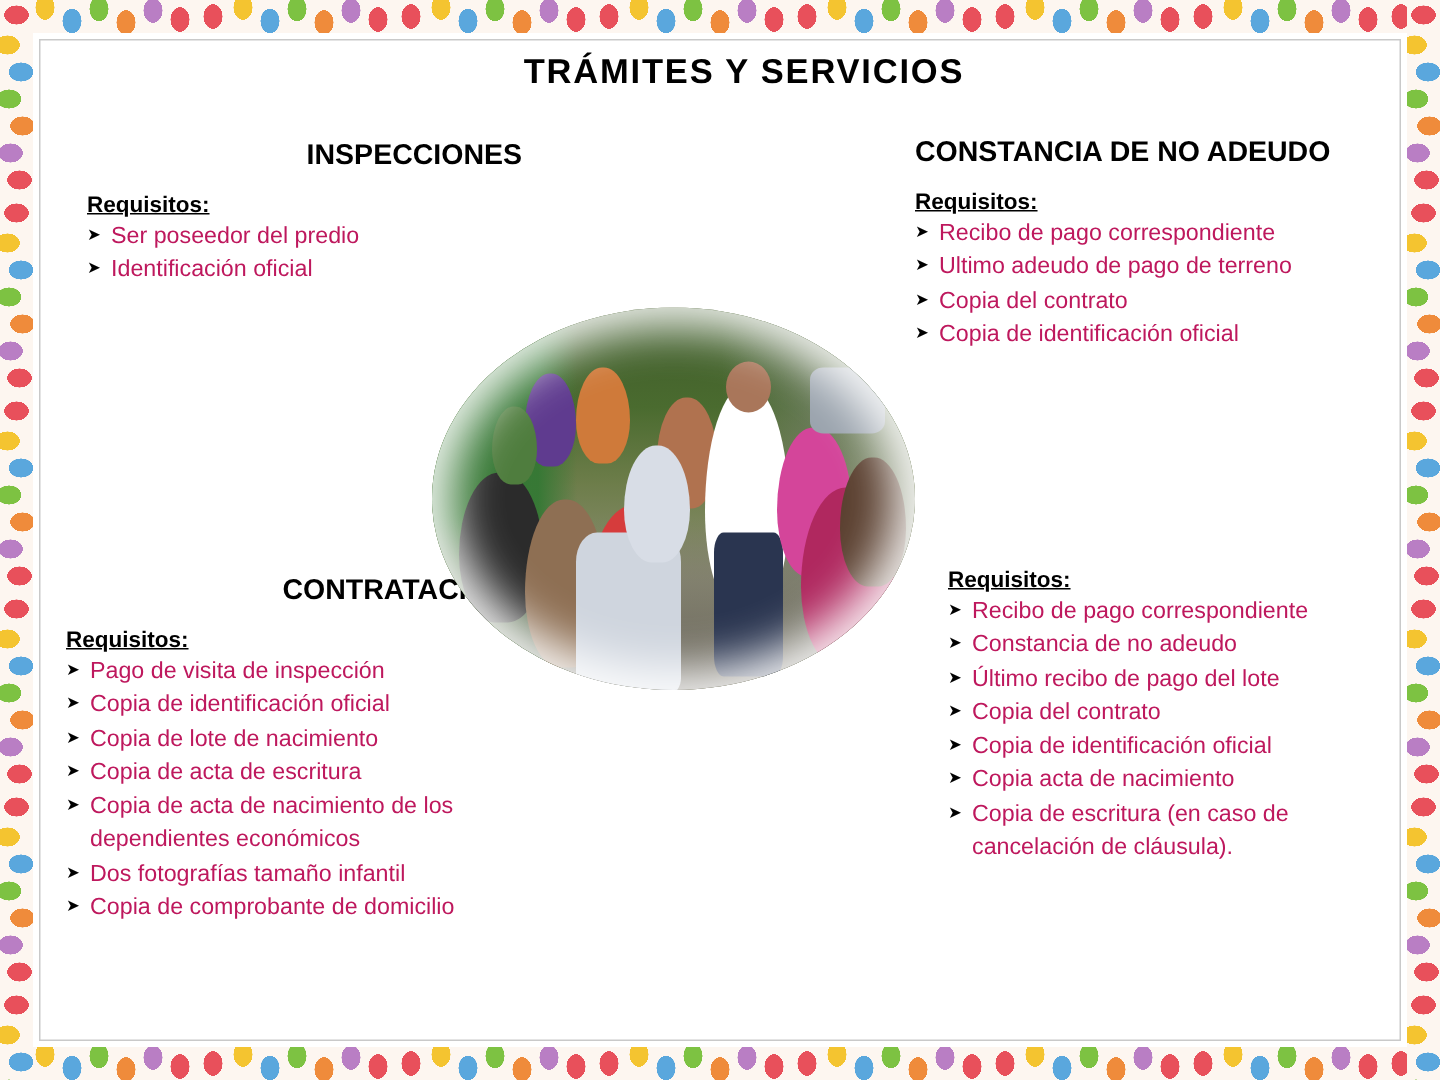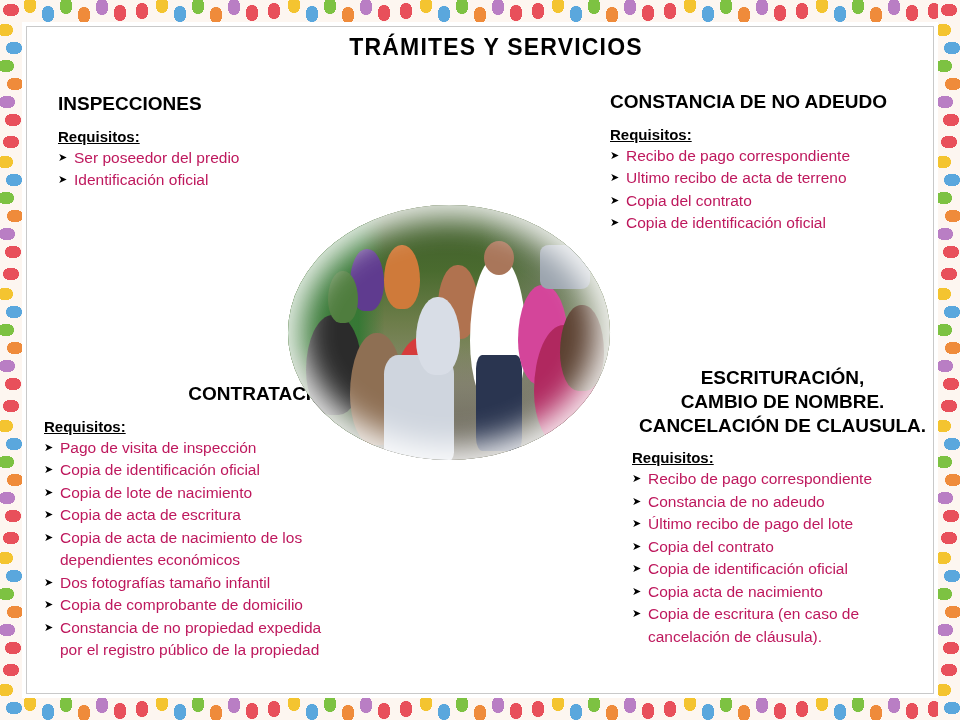--- a/index.html
+++ b/index.html
@@ -139,21 +139,21 @@
     position: absolute;
     left: 0;
     top: 0px;
     font-size: 11px;
     line-height: 1.95;
     color: #000000;
   }
 
   
   #sec-inspecciones { left: 58px; top: 92px; width: 330px; }
-  #sec-inspecciones .section-heading { text-align: left; padding-right: 40px; }
+  #sec-inspecciones .section-heading { text-align: right; padding-right: 40px; }
 
   #sec-constancia { left: 610px; top: 90px; width: 340px; }
   #sec-constancia .section-heading { text-align: left; }
 
   #sec-contratacion { left: 44px; top: 382px; width: 400px; }
   #sec-contratacion .section-heading { text-align: center; padding-left: 40px; }
 
   #sec-escrituracion { left: 610px; top: 366px; width: 345px; }
   #sec-escrituracion .section-heading { text-align: center; }
   #sec-escrituracion .req-label { margin-left: 22px; }
@@ -221,47 +221,42 @@
         <li>Ser poseedor del predio</li>
         <li>Identificación oficial</li>
       </ul>
     </div>
 
     <div class="section" id="sec-constancia">
       <div class="section-heading">CONSTANCIA DE NO ADEUDO</div>
       <div class="req-label">Requisitos:</div>
       <ul class="req-list">
         <li>Recibo de pago correspondiente</li>
-        <li>Ultimo recibo de acta  de terreno</li>
+        <li>Ultimo adeudo de pago  de terreno</li>
         <li>Copia del contrato</li>
         <li>Copia de identificación oficial</li>
       </ul>
     </div>
 
     <div class="section" id="sec-contratacion">
       <div class="section-heading">CONTRATACIÓN</div>
       <div class="req-label">Requisitos:</div>
       <ul class="req-list">
         <li>Pago de visita de inspección</li>
         <li>Copia de identificación oficial</li>
         <li>Copia de lote de nacimiento</li>
         <li>Copia de acta de escritura</li>
         <li>Copia de acta de nacimiento de los
    dependientes económicos</li>
         <li>Dos fotografías tamaño infantil</li>
         <li>Copia de comprobante de domicilio</li>
-        <li>Constancia de no propiedad expedida
-   por el registro público de la propiedad</li>
       </ul>
     </div>
 
     <div class="section" id="sec-escrituracion">
-      <div class="section-heading" style="white-space: pre-line;">ESCRITURACIÓN,
-CAMBIO DE NOMBRE.
-CANCELACIÓN DE CLAUSULA.</div>
       <div class="req-label">Requisitos:</div>
       <ul class="req-list">
         <li>Recibo de pago correspondiente</li>
         <li>Constancia de no adeudo</li>
         <li>Último recibo de pago del lote</li>
         <li>Copia del contrato</li>
         <li>Copia de identificación oficial</li>
         <li>Copia acta de nacimiento</li>
         <li>Copia de escritura (en caso de
    cancelación de cláusula).</li>

